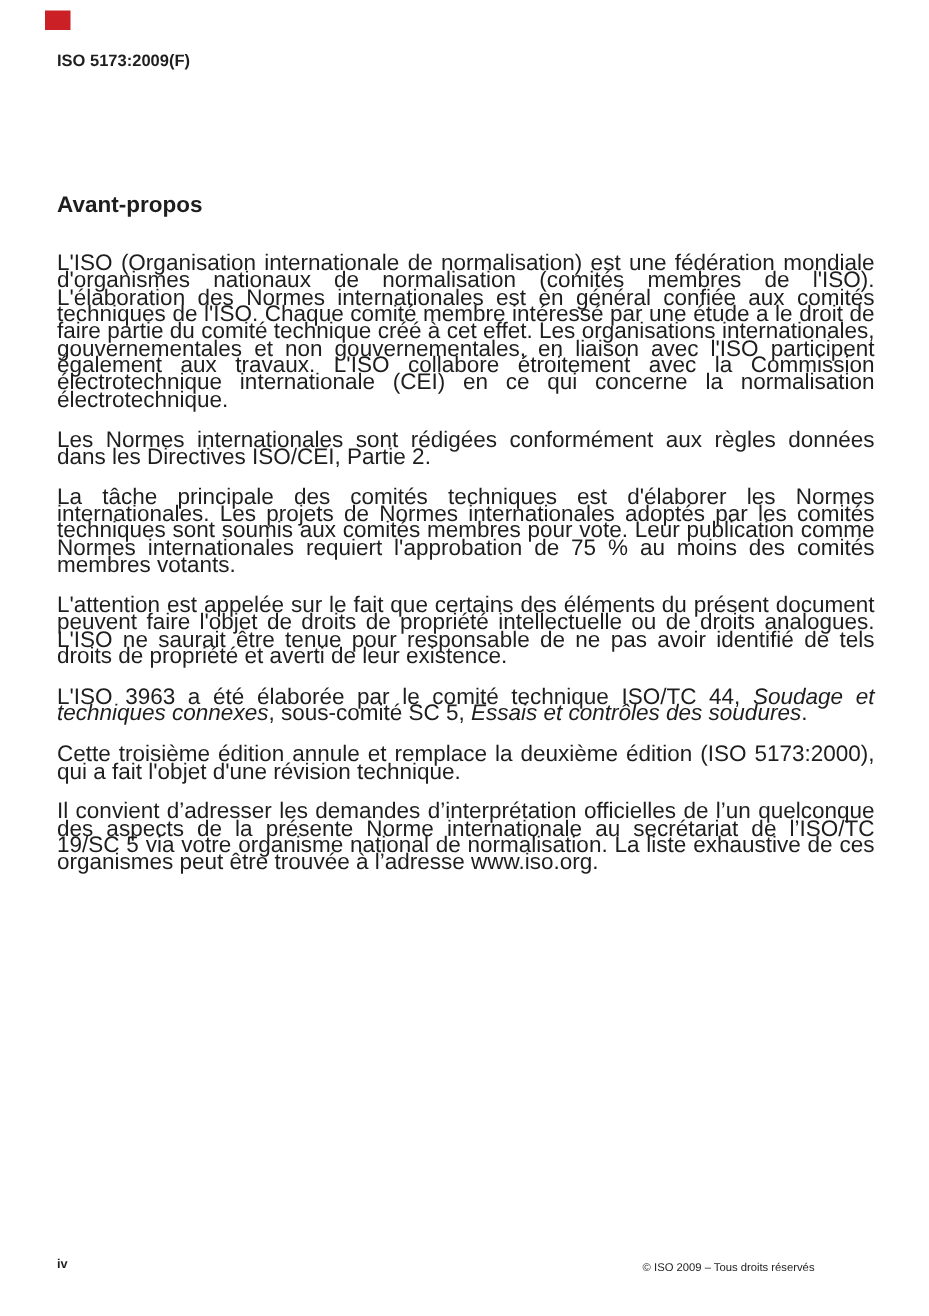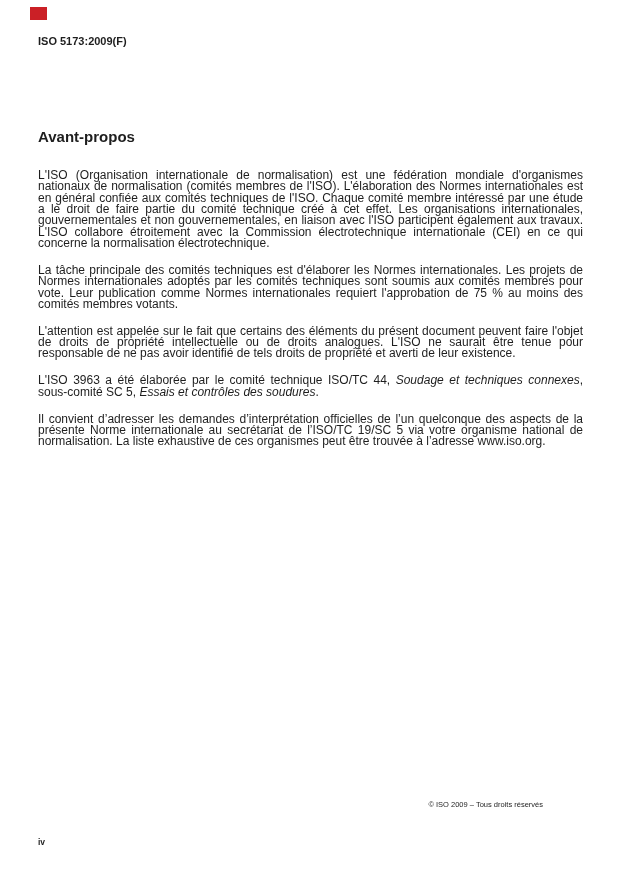--- a/index.html
+++ b/index.html
@@ -35,55 +35,57 @@
     margin: 0;
     font-size: 15px;
     font-weight: bold;
     white-space: nowrap;
   }
   .doc-body {
     position: absolute;
     left: 38px;
     top: 170px;
     width: 545px;
-    font-size: 12px;
+    font-size: 15px;
     line-height: 11.33px;
     text-align: justify;
     text-justify: inter-word;
   }
   .doc-body p { margin: 0 0 15.6px 0; padding: 0; }
   .doc-body em { font-style: italic; }
   .page-num {
     position: absolute;
     left: 38px;
     top: 837px;
     font-size: 8.5px;
     font-weight: bold;
     text-align: center;
   }
   .copyright {
     position: absolute;
     right: 76px;
-    top: 800px;
+    top: 840px;
     font-size: 7.5px;
     white-space: nowrap;
   }
 </style>
 <title>ISO 5173:2009(F)</title></head>
 <body>
 
 <div class="red-marker" style="background: rgb(203, 32, 38);"></div>
 
 <div class="doc-header">ISO 5173:2009(F)</div>
 
 <h1 class="doc-title">Avant-propos</h1>
 
 <div class="doc-body" id="doc-body">
     <p><span>L'ISO (Organisation internationale de normalisation) est une fédération mondiale d'organismes nationaux de normalisation (comités membres de l'ISO). L'élaboration des Normes internationales est en général confiée aux comités techniques de l'ISO. Chaque comité membre intéressé par une étude a le droit de faire partie du comité technique créé à cet effet. Les organisations internationales, gouvernementales et non gouvernementales, en liaison avec l'ISO participent également aux travaux. L'ISO collabore étroitement avec la Commission électrotechnique internationale (CEI) en ce qui concerne la normalisation électrotechnique.</span></p>
+    <p><span>Les Normes internationales sont rédigées conformément aux règles données dans les Directives ISO/CEI, Partie 2.</span></p>
     <p><span>La tâche principale des comités techniques est d'élaborer les Normes internationales. Les projets de Normes internationales adoptés par les comités techniques sont soumis aux comités membres pour vote. Leur publication comme Normes internationales requiert l'approbation de 75 % au moins des comités membres votants.</span></p>
     <p><span>L'attention est appelée sur le fait que certains des éléments du présent document peuvent faire l'objet de droits de propriété intellectuelle ou de droits analogues. L'ISO ne saurait être tenue pour responsable de ne pas avoir identifié de tels droits de propriété et averti de leur existence.</span></p>
     <p><span>L'ISO 3963 a été élaborée par le comité technique ISO/TC 44, </span><em>Soudage et techniques connexes</em><span>, sous-comité SC 5, </span><em>Essais et contrôles des soudures</em><span>.</span></p>
+    <p><span>Cette troisième édition annule et remplace la deuxième édition (ISO 5173:2000), qui a fait l'objet d'une révision technique.</span></p>
     <p><span>Il convient d’adresser les demandes d’interprétation officielles de l’un quelconque des aspects de la présente Norme internationale au secrétariat de l’ISO/TC 19/SC 5 via votre organisme national de normalisation. La liste exhaustive de ces organismes peut être trouvée à l’adresse www.iso.org.</span></p>
   </div>
 
 <span class="page-num">iv</span>
 
 <span class="copyright">© ISO 2009 – Tous droits réservés</span>
 
 </body></html>

